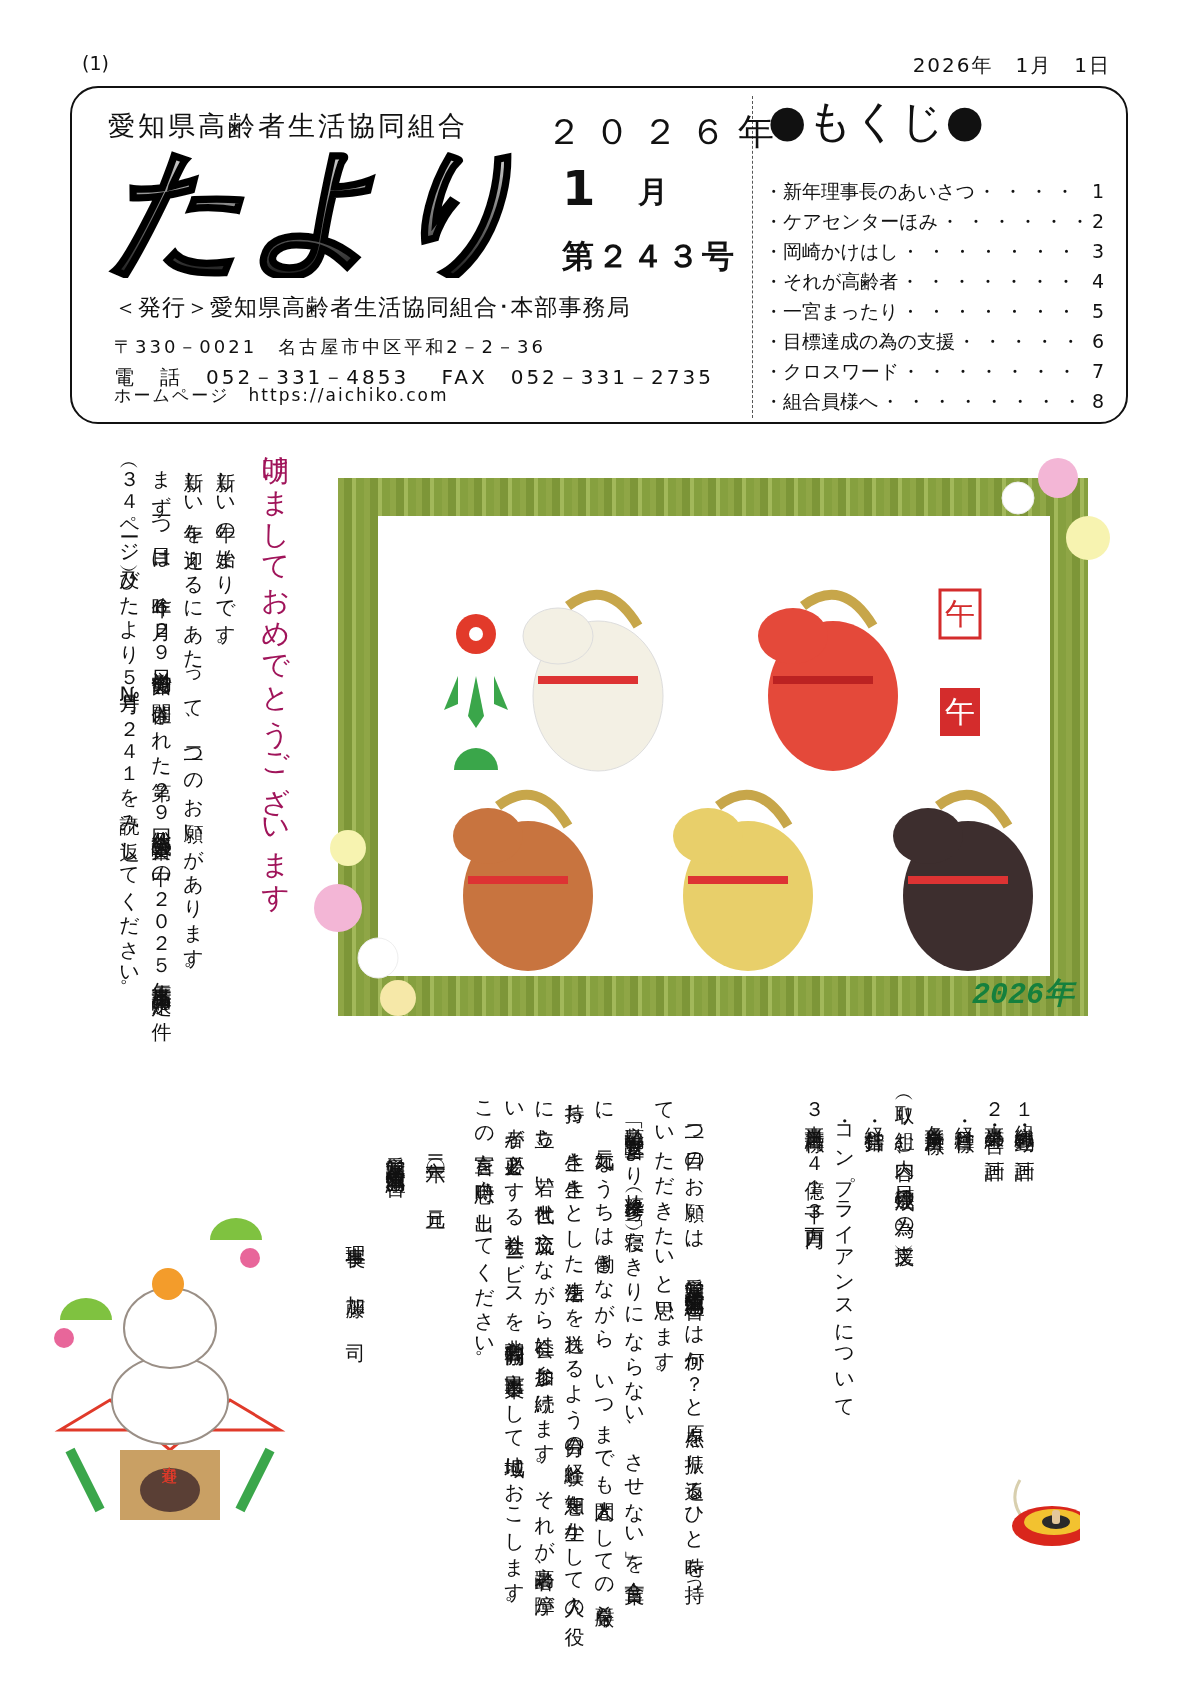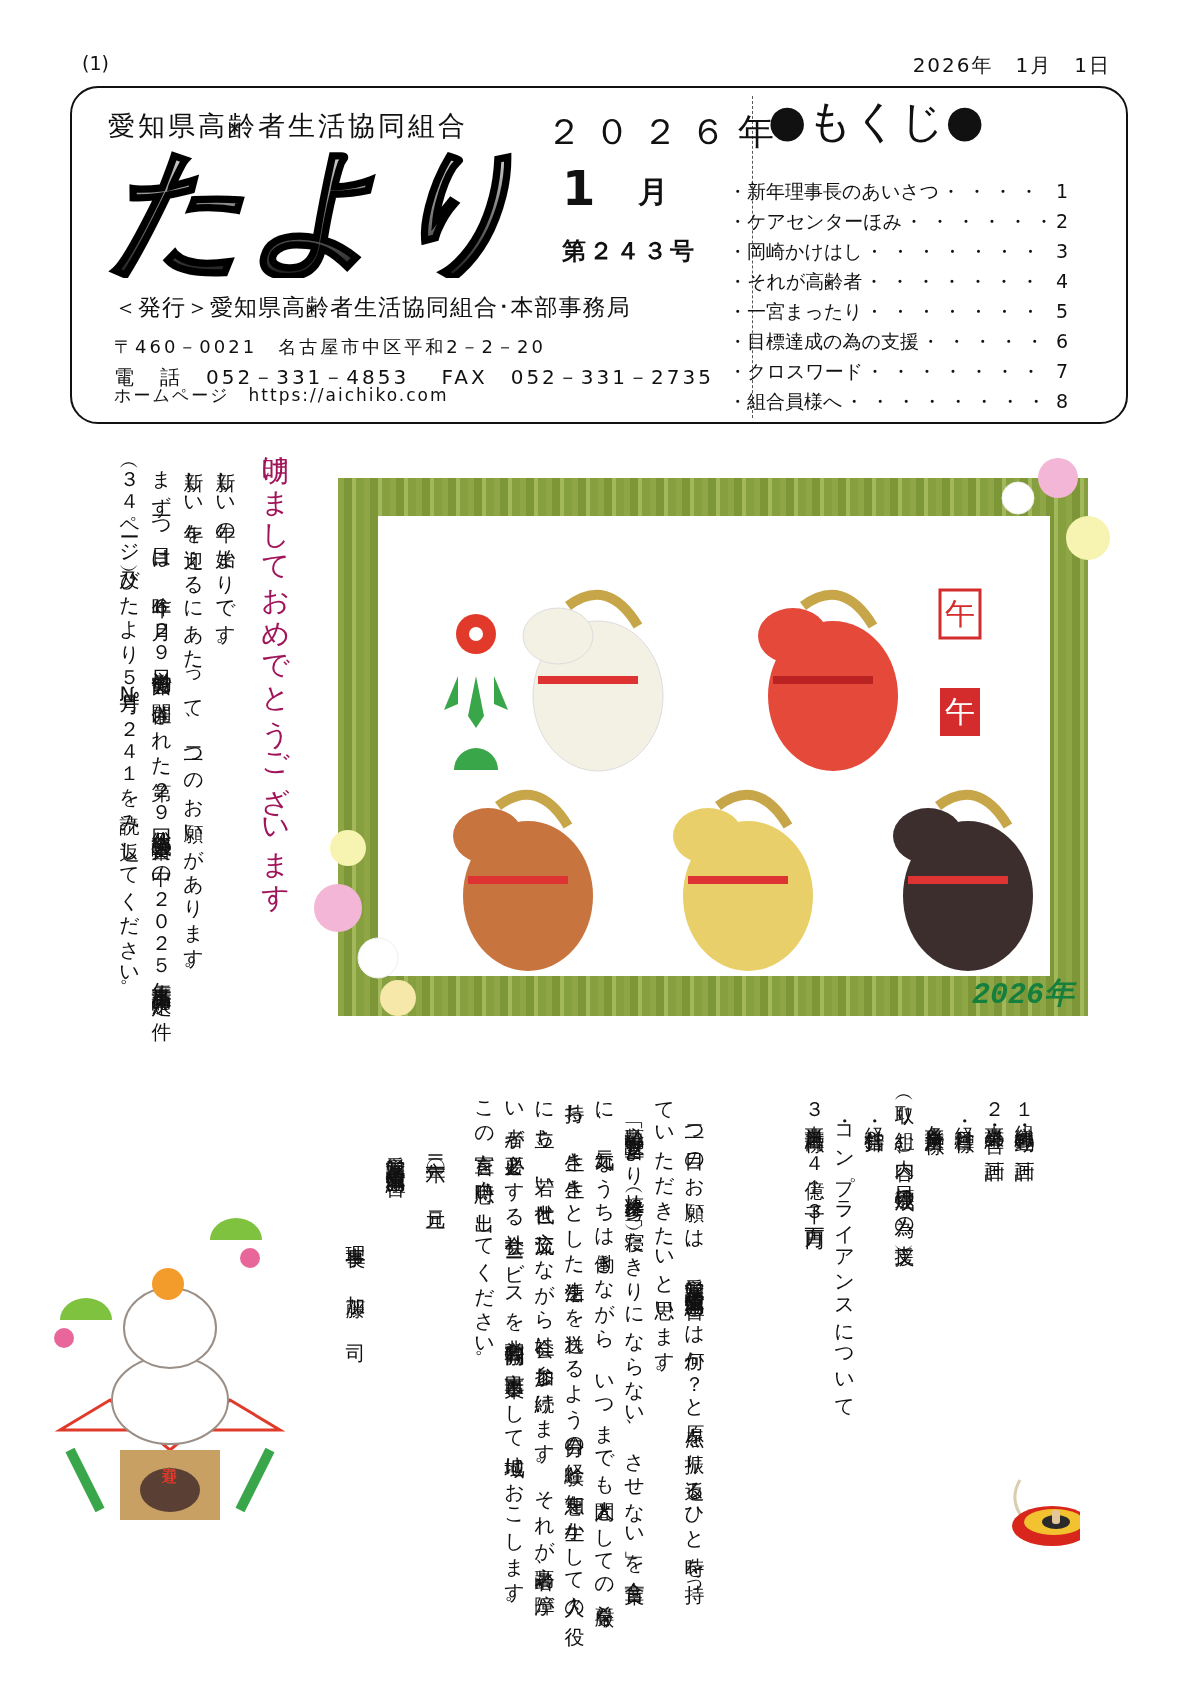--- a/index.html
+++ b/index.html
@@ -7,27 +7,27 @@
   .abs{position:absolute;}
   .pageno{left:82px;top:52px;font-size:19px;}
   .pubdate{right:80px;top:52px;font-size:20px;letter-spacing:2px;}
   .masthead{left:70px;top:86px;width:1058px;height:338px;border:2.5px solid #111;border-radius:28px;box-sizing:border-box;}
   .divider{left:752px;top:96px;height:322px;border-left:1.5px dashed #555;}
   .org-title{left:108px;top:108px;font-size:27px;letter-spacing:3px;}
   .year-title{left:546px;top:108px;font-size:36px;letter-spacing:12px;}
   .tayori{left:108px;top:138px;width:420px;height:140px;}
   .month-num{left:562px;top:160px;font-size:48px;font-weight:bold;}
   .month-label{left:638px;top:172px;font-size:30px;font-weight:bold;}
-  .issue{left:562px;top:235px;font-size:24px;font-weight:bold;letter-spacing:3px;text-align:right;}
+  .issue{left:562px;top:235px;font-size:32px;font-weight:bold;letter-spacing:3px;text-align:right;}
   .publisher{left:114px;top:292px;font-size:23px;font-weight:normal;letter-spacing:1px;}
   .addr{left:114px;top:335px;font-size:18px;letter-spacing:3px;}
   .phone{left:114px;top:364px;font-size:20px;letter-spacing:3px;white-space:pre;}
   .home{left:114px;top:384px;font-size:17px;letter-spacing:2px;white-space:pre;}
   .toc-title{left:768px;top:92px;font-size:44px;font-weight:normal;letter-spacing:1px;}
-  .toc{left:728px;top:176px;width:340px;}
+  .toc{left:764px;top:176px;width:340px;}
   .toc-item{display:flex;font-size:19px;height:30px;line-height:30px;}
   .toc-item .lbl{white-space:nowrap;}
   .toc-item .dots{flex:1;overflow:hidden;white-space:nowrap;letter-spacing:7px;margin:0 2px;}
   .toc-item .pg{width:16px;text-align:right;}
   .vert{writing-mode:vertical-rl;}
   .greeting{left:256px;top:436px;font-size:28px;color:#a0145a;letter-spacing:1px;}
   .leftcol{left:114px;top:456px;height:570px;font-size:20px;line-height:32px;letter-spacing:2px;}
   .picture{left:338px;top:478px;width:750px;height:538px;}
   .frame{position:absolute;inset:0;background:repeating-linear-gradient(90deg,#8fa646 0 6px,#7d9638 6px 14px,#a2b85a 14px 18px,#86a03f 18px 26px);}
   .inner{position:absolute;left:40px;top:38px;right:38px;bottom:40px;background:#fff;}
@@ -60,21 +60,21 @@
     </linearGradient>
   </defs>
   <text x="0" y="118" font-size="136" font-weight="bold" font-style="italic" fill="url(#gg)" stroke="#000" stroke-width="3" font-family="DejaVu Sans, sans-serif">たより</text>
 </svg>
 
 <div class="abs month-num">1</div>
 <div class="abs month-label">月</div>
 <div class="abs issue">第２４３号</div>
 
 <div class="abs publisher">＜発行＞愛知県高齢者生活協同組合･本部事務局</div>
-<div class="abs addr">〒460－0021　名古屋市中区平和2－2－20</div>
+<div class="abs addr">〒330－0021　名古屋市中区平和2－2－36</div>
 <div class="abs phone">電　話　052－331－4853　 FAX　052－331－2735</div>
 <div class="abs home">ホームページ　https://aichiko.com</div>
 
 <div class="abs toc-title">●もくじ●</div>
 <div class="abs toc">
   <div class="toc-item">
       <span class="lbl">・新年理事長のあいさつ</span>
       <span class="dots">・・・・・・・・・・・・・・・</span>
       <span class="pg">1</span>
     </div>

